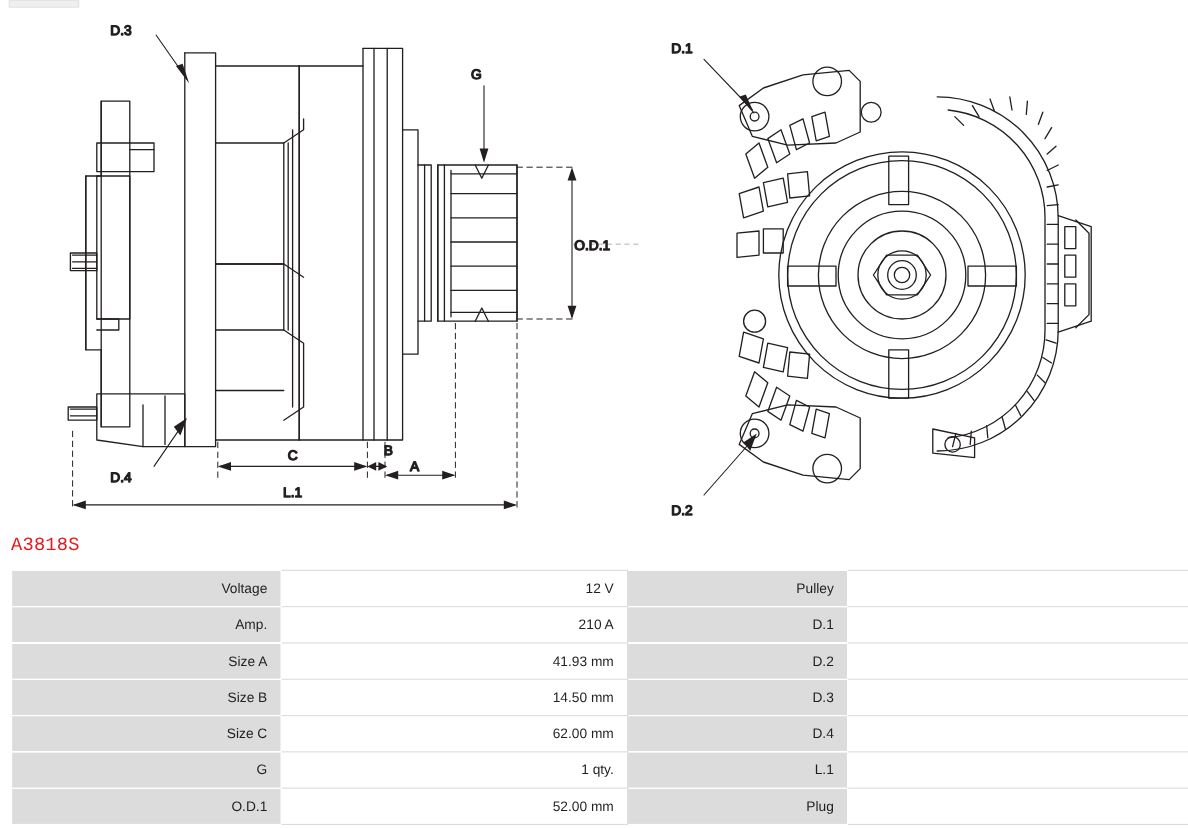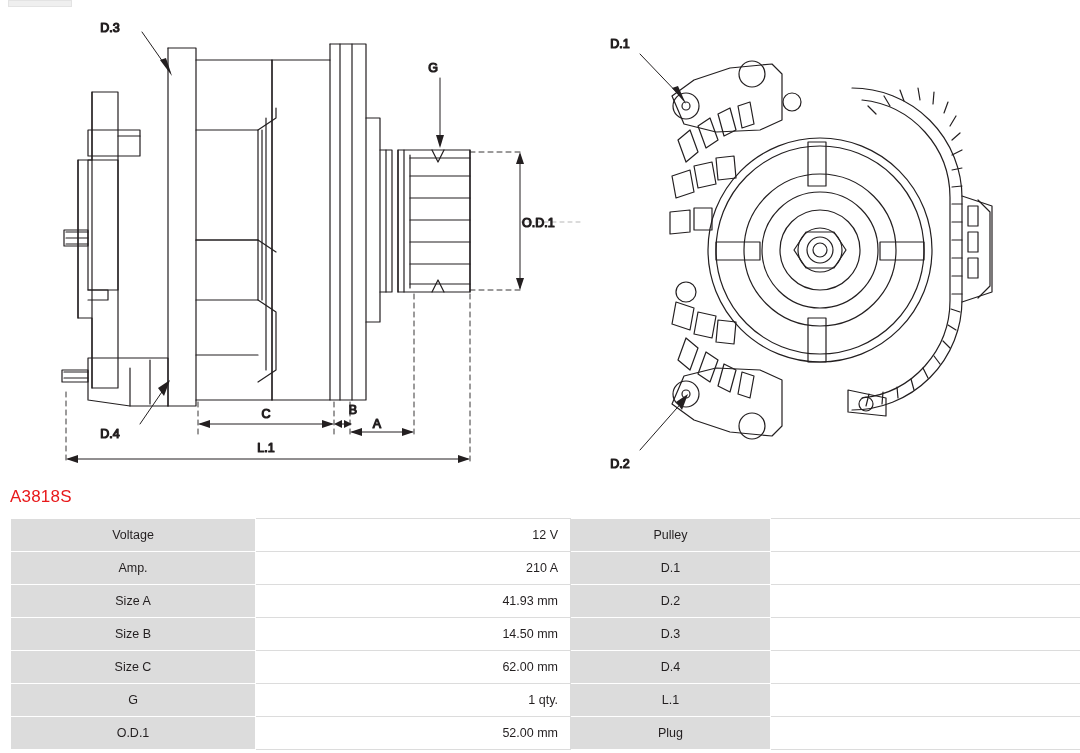--- a/index.html
+++ b/index.html
@@ -29,42 +29,42 @@
   }
   .drawing svg {
     display: block;
   }
   .part-number {
     position: absolute;
     left: 10px;
     top: 487px;
     font-size: 17px;
     color: #e8191b;
-    font-family: Liberation Sans, sans-serif;
+    font-family: Liberation Mono, monospace;
     letter-spacing: 0.2px;
   }
   .spec-table {
     position: absolute;
     left: 10px;
     top: 518px;
     width: 1060px;
     border-collapse: collapse;
     table-layout: fixed;
     font-size: 12.5px;
   }
   .spec-table td {
     height: 32px;
     padding: 0 12px;
     border: 1px solid #ffffff;
     background: #dcdcdc;
     white-space: nowrap;
     overflow: hidden;
   }
   .spec-table td.label {
-    text-align: center;
+    text-align: right;
     width: 220px;
     color: #231f20;
   }
   .spec-table td.value {
     text-align: right;
     background: #ffffff;
     border: 1px solid #dcdcdc;
     color: #231f20;
   }
   .spec-table tr td:nth-child(1) { width: 220px; }

